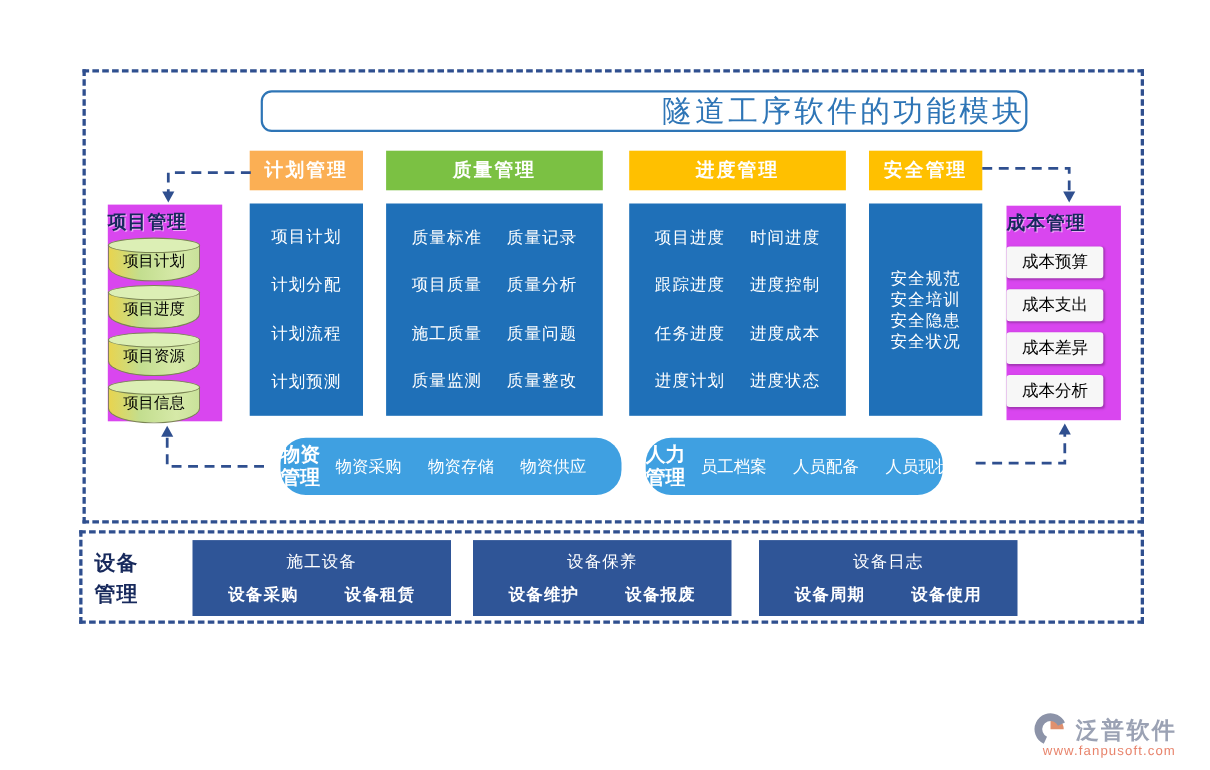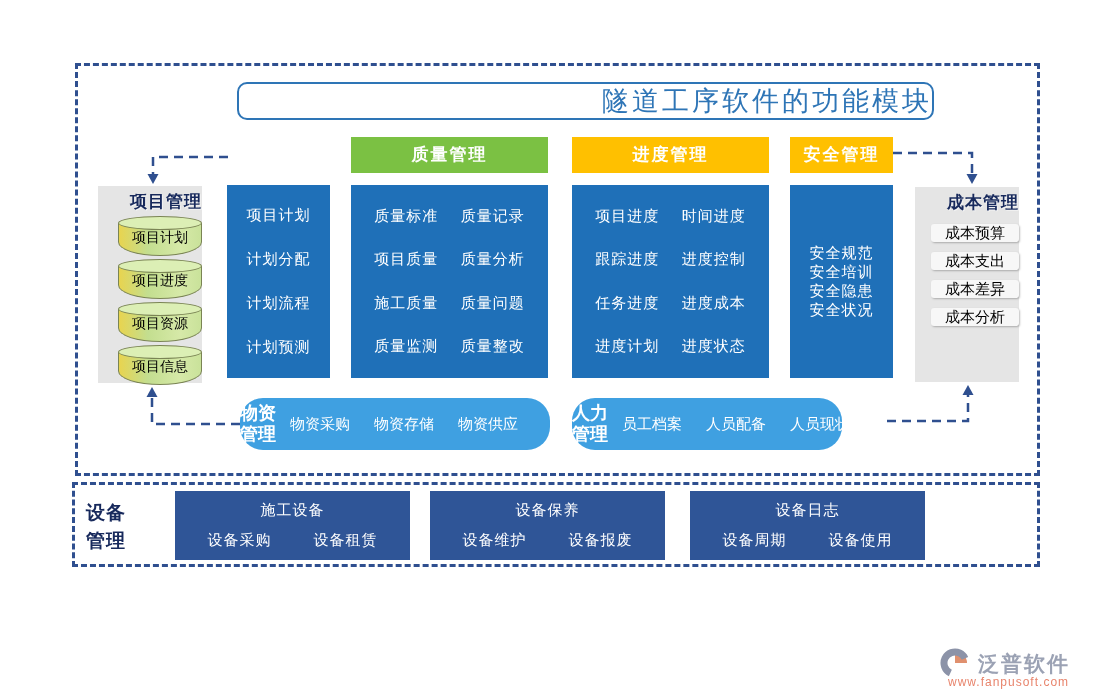--- a/index.html
+++ b/index.html
@@ -29,54 +29,54 @@
   .hdr-safety{left:790px;width:103px;background:#FFC000;}
   
   .col{position:absolute;top:185px;height:193px;background:#1F70B8;color:#fff;box-sizing:border-box;}
   .col-plan{left:227px;width:103px;display:flex;flex-direction:column;justify-content:space-around;align-items:center;padding:8px 0;}
   .col-safety{left:790px;width:103px;display:flex;flex-direction:column;justify-content:center;align-items:center;padding:8px 0;}
   .col-grid{display:grid;grid-template-columns:1fr 1fr;align-content:space-around;justify-items:center;padding:10px 12px;}
   .col-quality{left:351px;width:197px;}
   .col-progress{left:572px;width:197px;}
   .col .item{font-size:15px;letter-spacing:1px;white-space:nowrap;}
   
-  .side-box{position:absolute;width:104px;background:#e5e5e5;box-sizing:border-box;
-            display:flex;flex-direction:column;align-items:flex-end;}
+  .side-box{position:absolute;width:104px;background:#d946ef;box-sizing:border-box;
+            display:flex;flex-direction:column;align-items:flex-start;}
   .box-project{left:98px;top:186px;height:197px;padding-top:4px;}
   .box-cost{left:915px;top:187px;height:195px;padding-top:4px;}
   .side-title{font-size:17px;font-weight:bold;color:#17295C;letter-spacing:1px;
               text-shadow:1px 1px 0 rgba(255,255,255,.55);white-space:nowrap;}
   
   .cyl{position:relative;width:84px;height:40px;margin-top:3px;flex:none;}
   .cyl-body{position:absolute;left:0;right:0;top:7px;bottom:0;
     background:linear-gradient(90deg,#E8D44F 0%,#C3DE8F 35%,#D6E9A8 75%,#C9E29A 100%);
     border:1px solid #7A8454;border-top:none;border-radius:0 0 42px 42px / 0 0 14px 14px;box-sizing:border-box;}
   .cyl-top{position:absolute;left:0;right:0;top:0;height:14px;background:#DCEFB5;
     border:1px solid #7A8454;border-radius:50%;box-sizing:border-box;}
   .cyl-label{position:absolute;left:-6px;right:-6px;top:13px;text-align:center;
     color:#000;font-size:14px;white-space:nowrap;}
   
-  .cost-item{width:88px;height:18px;margin-top:10px;background:#F7F7F7;border-radius:3px;
+  .cost-item{width:88px;height:29px;margin-top:10px;background:#F7F7F7;border-radius:3px;
     color:#000;font-size:15px;display:flex;align-items:center;justify-content:center;
     box-shadow:1px 1px 2px rgba(0,0,0,.25);white-space:nowrap;flex:none;}
   
   .bar{position:absolute;top:398px;height:52px;background:#3FA0E1;border-radius:23px;
-       display:flex;align-items:center;color:#fff;box-sizing:border-box;padding-left:0;}
+       display:flex;align-items:center;color:#fff;box-sizing:border-box;padding-left:0;margin-left:15px;}
   .bar-material{left:240px;width:310px;}
   .bar-hr{left:572px;width:270px;}
   .bar-title{width:38px;font-size:18px;font-weight:bold;line-height:1.15;flex:none;}
   .bar-items{display:flex;gap:24px;margin-left:12px;font-size:15px;white-space:nowrap;}
   
   .equip-label{position:absolute;left:86px;top:499px;width:42px;font-size:19px;font-weight:bold;
     color:#17295C;line-height:1.45;letter-spacing:1px;}
   .equip-group{position:absolute;top:491px;width:235px;height:69px;background:#2F5597;color:#fff;
     display:flex;flex-direction:column;align-items:center;justify-content:space-evenly;box-sizing:border-box;}
   .eg-1{left:175px;} .eg-2{left:430px;} .eg-3{left:690px;}
   .equip-title{font-size:15px;letter-spacing:1px;}
-  .equip-items{display:flex;gap:42px;font-size:15px;letter-spacing:1px;}
+  .equip-items{display:flex;gap:42px;font-size:15px;letter-spacing:1px;font-weight:bold;}
   
   .arrows{position:absolute;left:0;top:0;width:1100px;height:700px;pointer-events:none;}
   
   .logo{position:absolute;left:938px;top:648px;width:156px;height:44px;}
   .logo-icon{position:absolute;left:0;top:0;}
   .logo-name{position:absolute;left:40px;top:2px;font-size:21px;font-weight:bold;
     color:#9BA2B4;letter-spacing:2px;white-space:nowrap;}
   .logo-url{position:absolute;left:10px;top:27px;font-size:12px;color:#E8846C;
     letter-spacing:1px;white-space:nowrap;}
 </style>
@@ -85,20 +85,21 @@
 
 <div class="canvas">
 
   <div class="main-frame"></div>
   <div class="bottom-frame"></div>
 
   <div class="title-box">
     <span>隧道工序软件的功能模块</span>
   </div>
 
+  <div class="hdr hdr-plan">计划管理</div>
   <div class="hdr hdr-quality">质量管理</div>
   <div class="hdr hdr-progress">进度管理</div>
   <div class="hdr hdr-safety">安全管理</div>
 
   <div class="side-box box-project">
     <div class="side-title">项目管理</div>
     <div class="cyl">
       <div class="cyl-body"></div>
         <div class="cyl-top"></div>
       <div class="cyl-label">项目计划</div>

